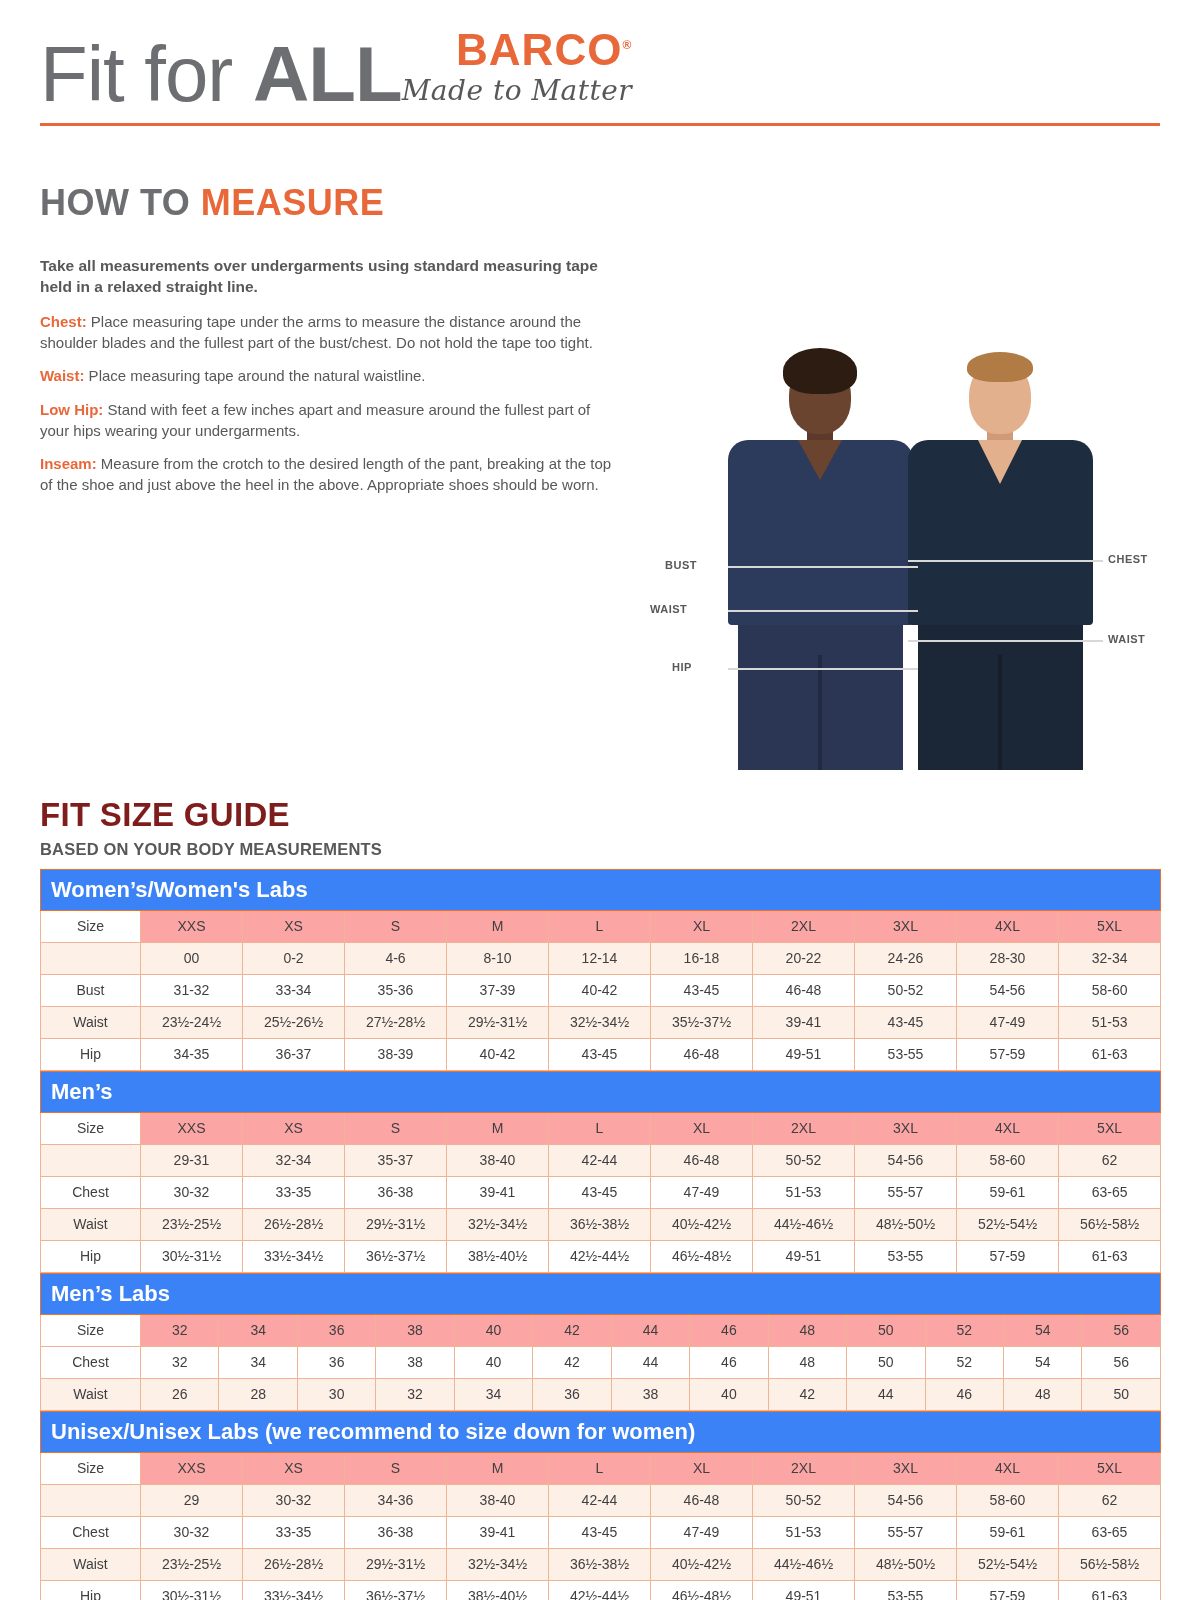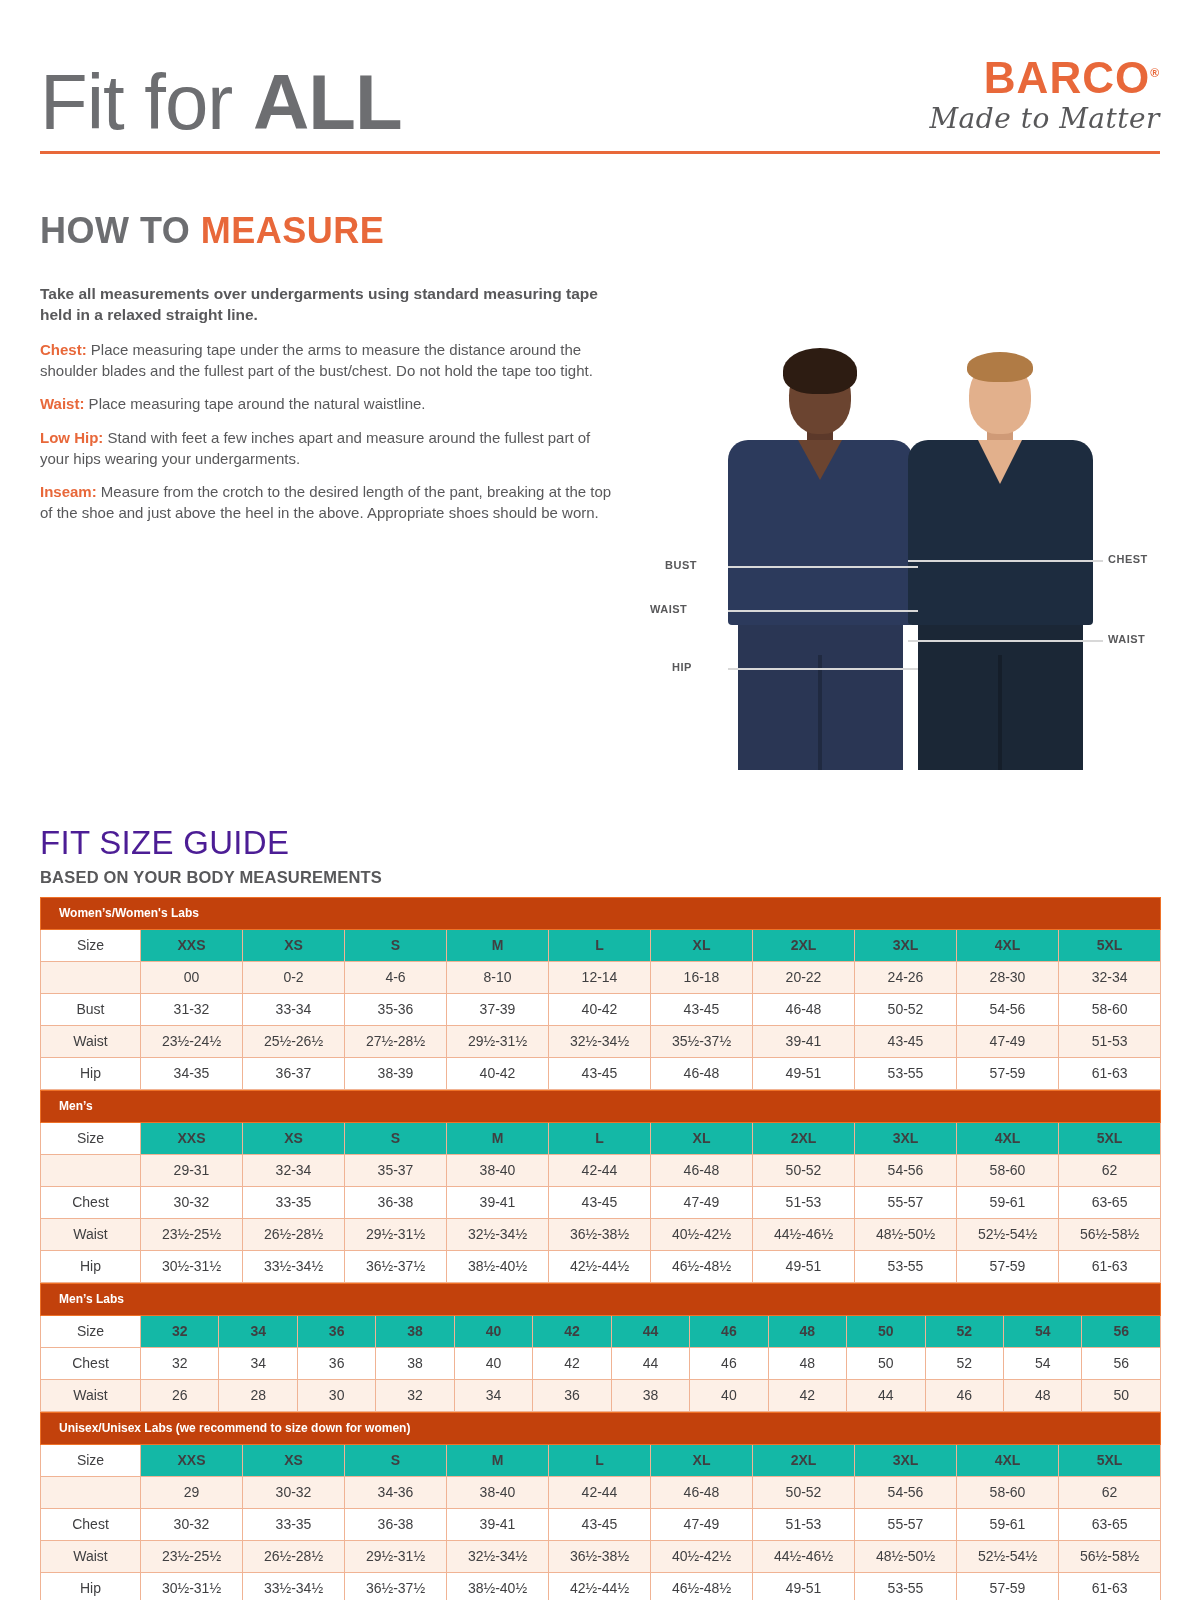--- a/index.html
+++ b/index.html
@@ -12,22 +12,21 @@
     color: #58585a;
     position: relative;
     overflow: hidden;
   }
   .page { position: relative; width: 1200px; height: 1600px; padding: 0 40px; }
 
   
   .header {
     display: flex;
     align-items: flex-end;
-    justify-content: space-between;
-    padding-top: 56px;
+    padding-top: 28px;
     padding-bottom: 6px;
   }
   .title-main {
     font-size: 78px;
     line-height: 0.95;
     color: #6d6e71;
     font-weight: 400;
     letter-spacing: -1px;
     white-space: pre;
   }
@@ -165,22 +164,22 @@
     color: #58585a;
     letter-spacing: 0.5px;
     z-index: 6;
     white-space: nowrap;
   }
 
   
   .guide { margin-top: 300px; }
   .h2 {
     font-size: 33px;
-    font-weight: 400;
-    color: #4c1d95;
+    font-weight: 700;
+    color: #7f1d1d;
     letter-spacing: 0.3px;
   }
   .h2sub {
     font-size: 16.5px;
     font-weight: 700;
     color: #58585a;
     margin-top: 6px;
     margin-bottom: 10px;
     letter-spacing: 0.2px;
   }
@@ -200,30 +199,30 @@
     height: 32px;
   }
   td.rowlabel {
     text-align: left;
     padding-left: 10px;
     width: 100px;
     font-weight: 400;
     background: #fff;
   }
   tr.section-head td {
-    background: #c2410c;
+    background: #3b82f6;
     color: #ffffff;
-    font-size: 12px;
+    font-size: 22px;
     font-weight: 700;
     text-align: left;
-    padding-left: 18px;
+    padding-left: 10px;
     border: 1px solid #ef7127;
     height: 32px;
   }
-  tr.header-row td { font-weight: 700; background: #14b8a6; }
+  tr.header-row td { font-weight: 400; background: #fca5a5; }
   tr.header-row td.rowlabel { font-weight: 400; background: #fff; }
   tr.tint td { background: #fdf0e7; }
   tr.tint td.rowlabel { background: #fdf0e7; }
   tr.plain td { background: #ffffff; }
 </style>
 </head>
 <body>
 
 <div class="page">
 

